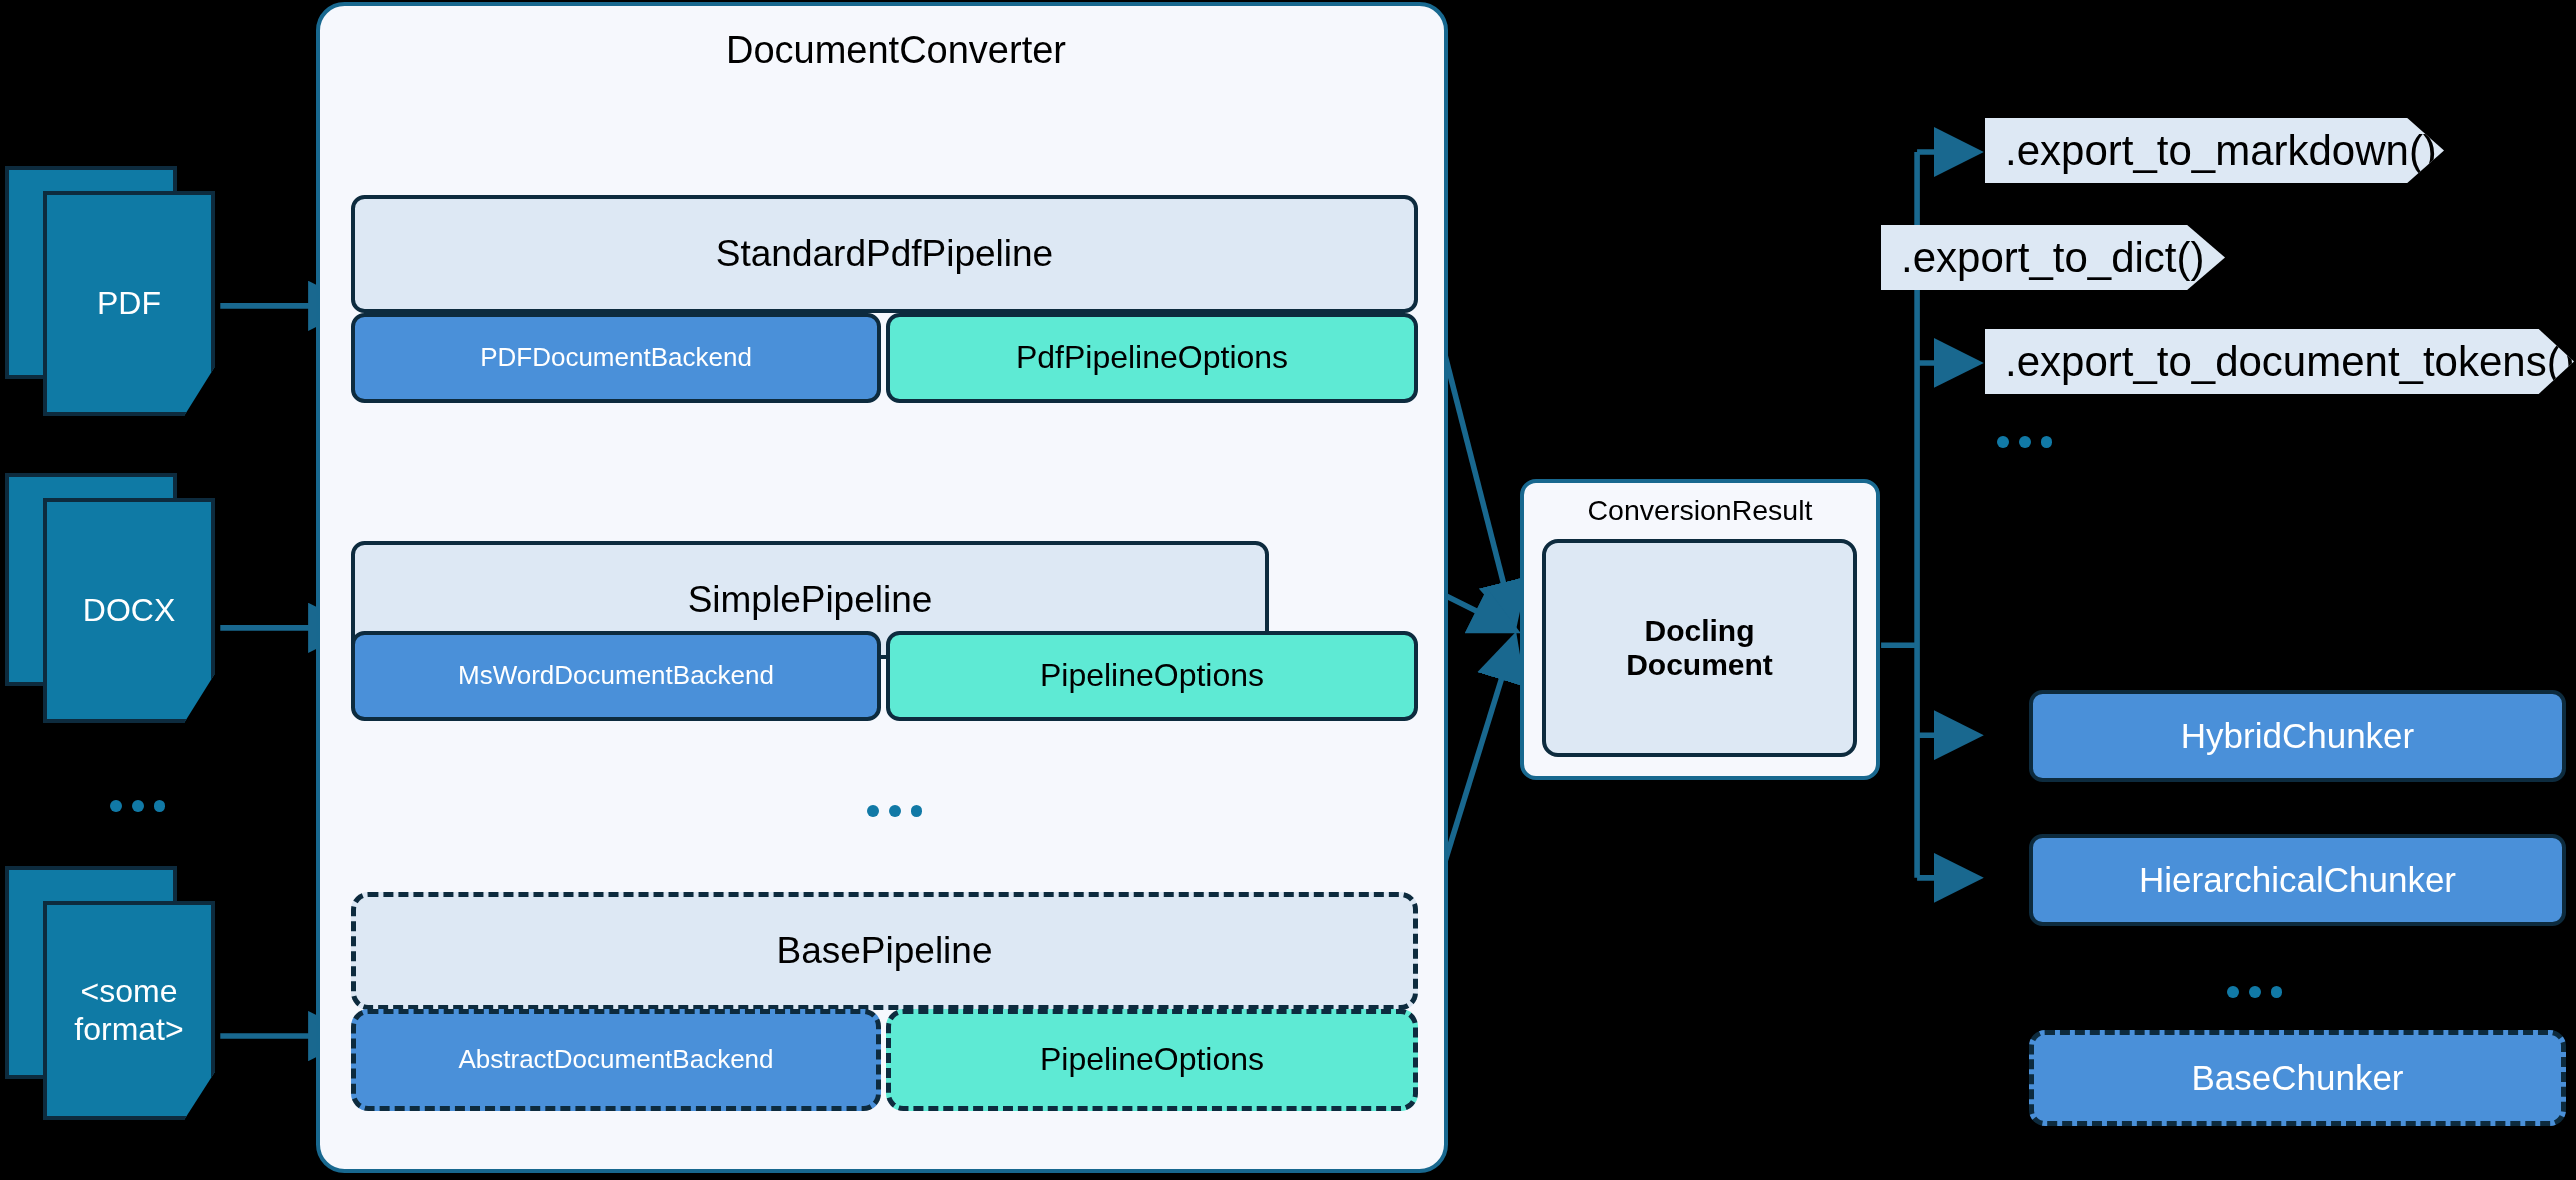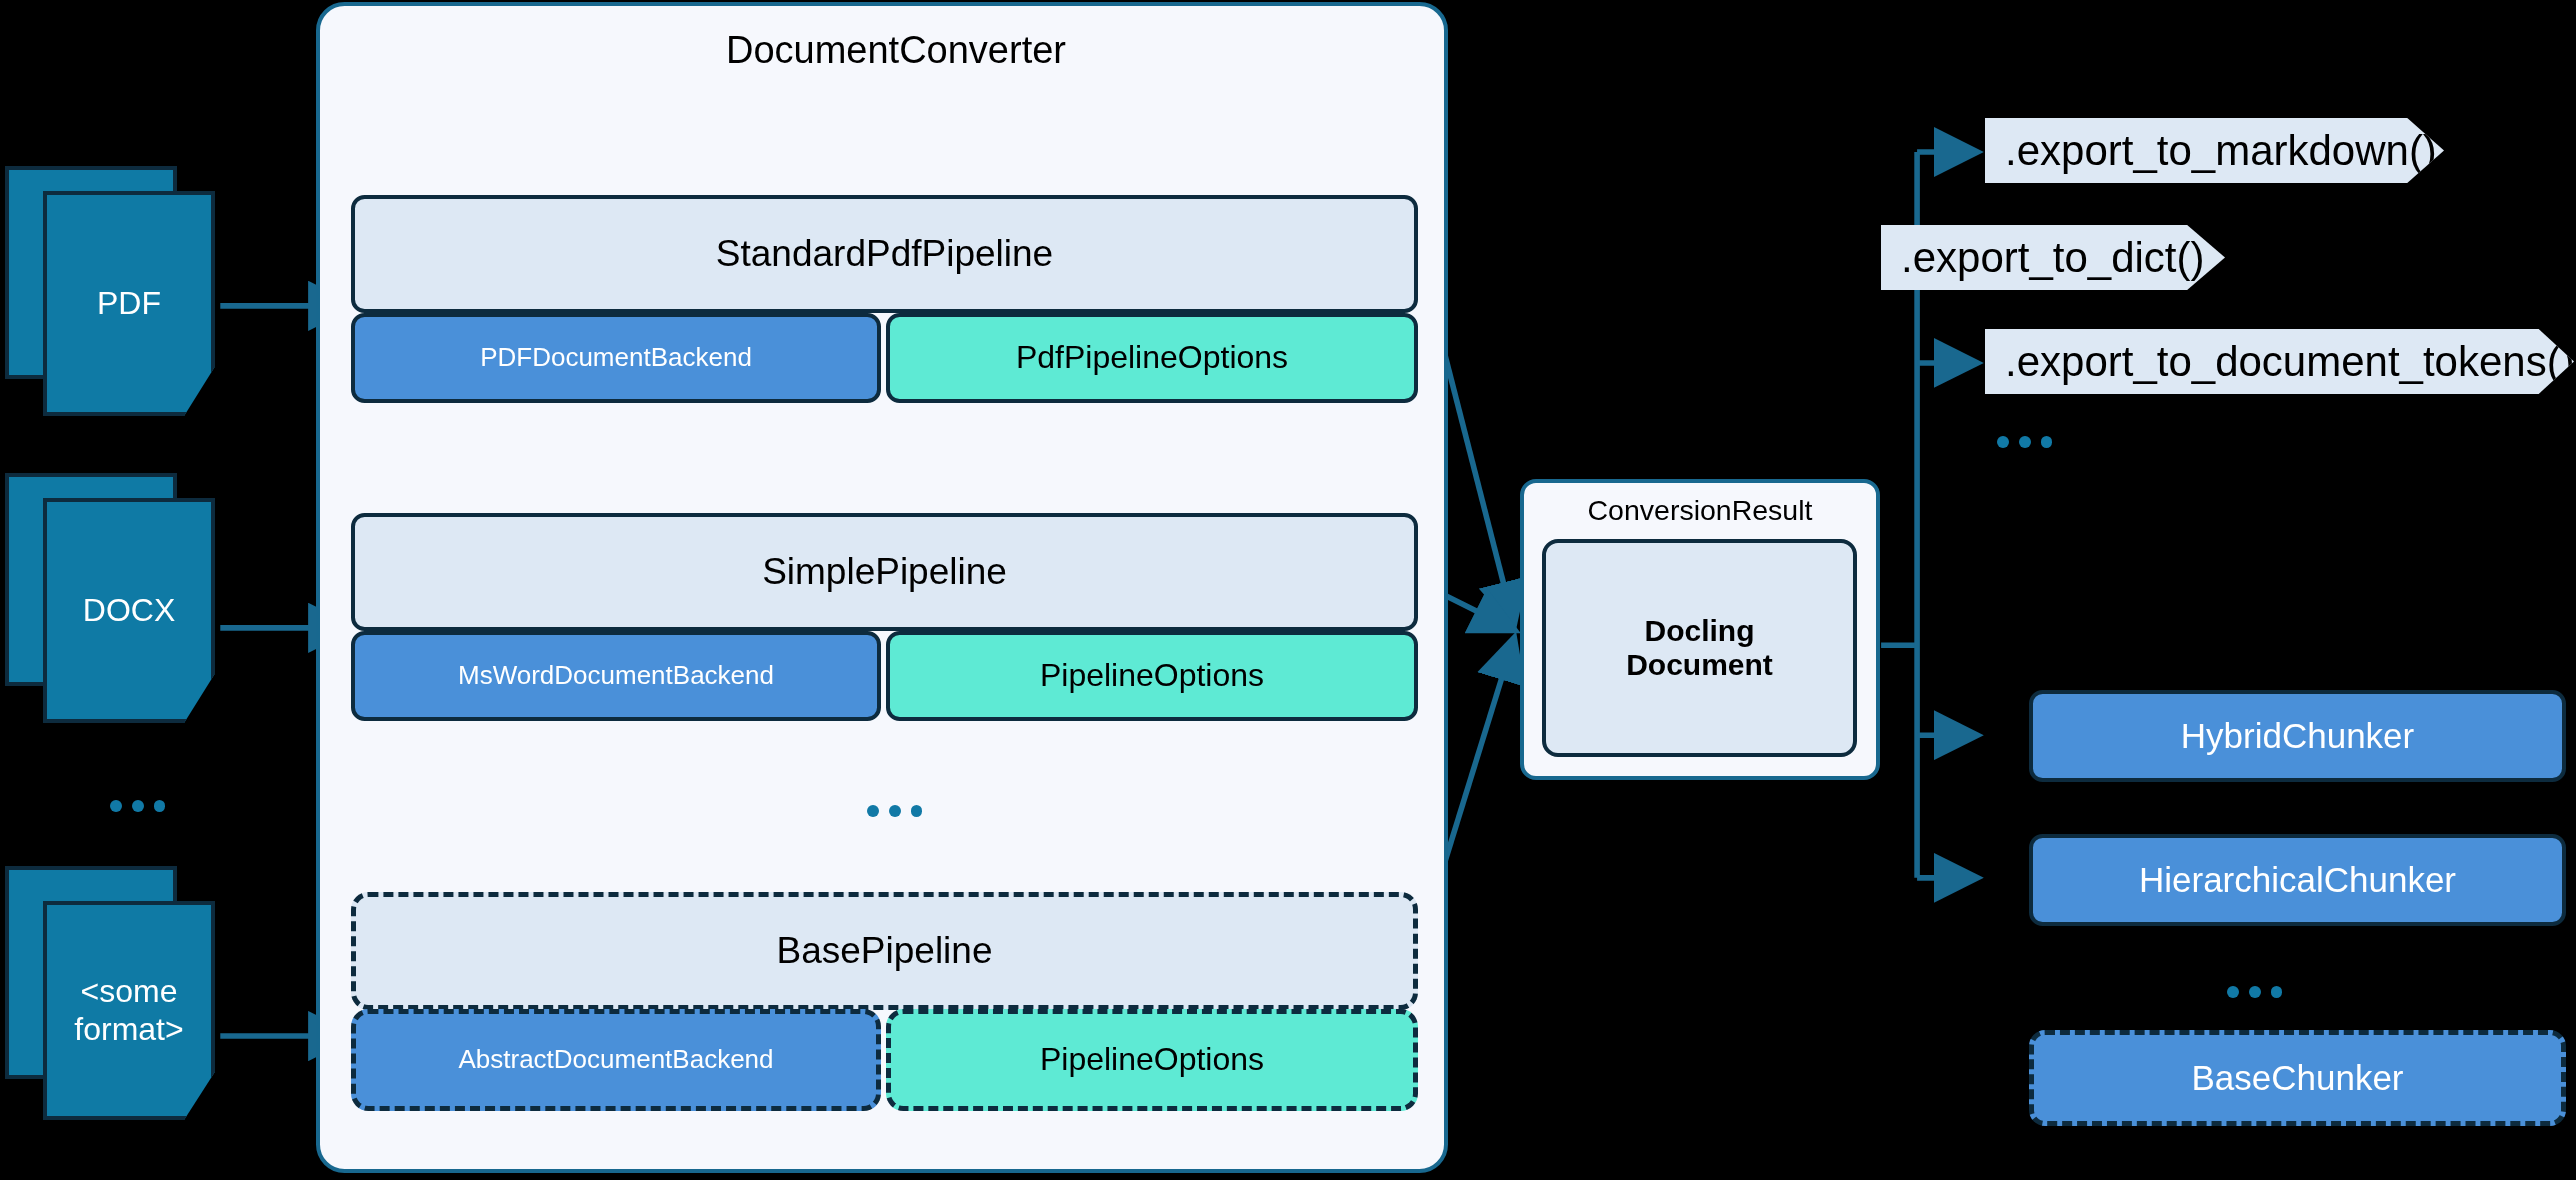--- a/index.html
+++ b/index.html
@@ -134,21 +134,21 @@
     </div>
   </div>
 
   <div class="node" id="converter"></div>
   <div id="converter-title">DocumentConverter</div>
 
   <div class="node pipe-head" style="left:351px;top:195px;width:1067px;height:118px;">StandardPdfPipeline</div>
   <div class="node sub-backend" style="left:351px;top:313px;width:530px;height:90px;">PDFDocumentBackend</div>
   <div class="node sub-options" style="left:886px;top:313px;width:532px;height:90px;">PdfPipelineOptions</div>
 
-  <div class="node pipe-head" style="left:351px;top:513px;width:1067px;height:118px;">SimplePipeline</div>
+  <div class="node pipe-head" style="left:351px;top:541px;width:918px;height:118px;">SimplePipeline</div>
   <div class="node sub-backend" style="left:351px;top:631px;width:530px;height:90px;">MsWordDocumentBackend</div>
   <div class="node sub-options" style="left:886px;top:631px;width:532px;height:90px;">PipelineOptions</div>
 
   <div class="ellipsis" style="left:867px;top:805px;">
     <i></i>
       <i></i>
       <i></i>
   </div>
 
   <div class="node pipe-head dashed" style="left:351px;top:892px;width:1067px;height:118px;">BasePipeline</div>

